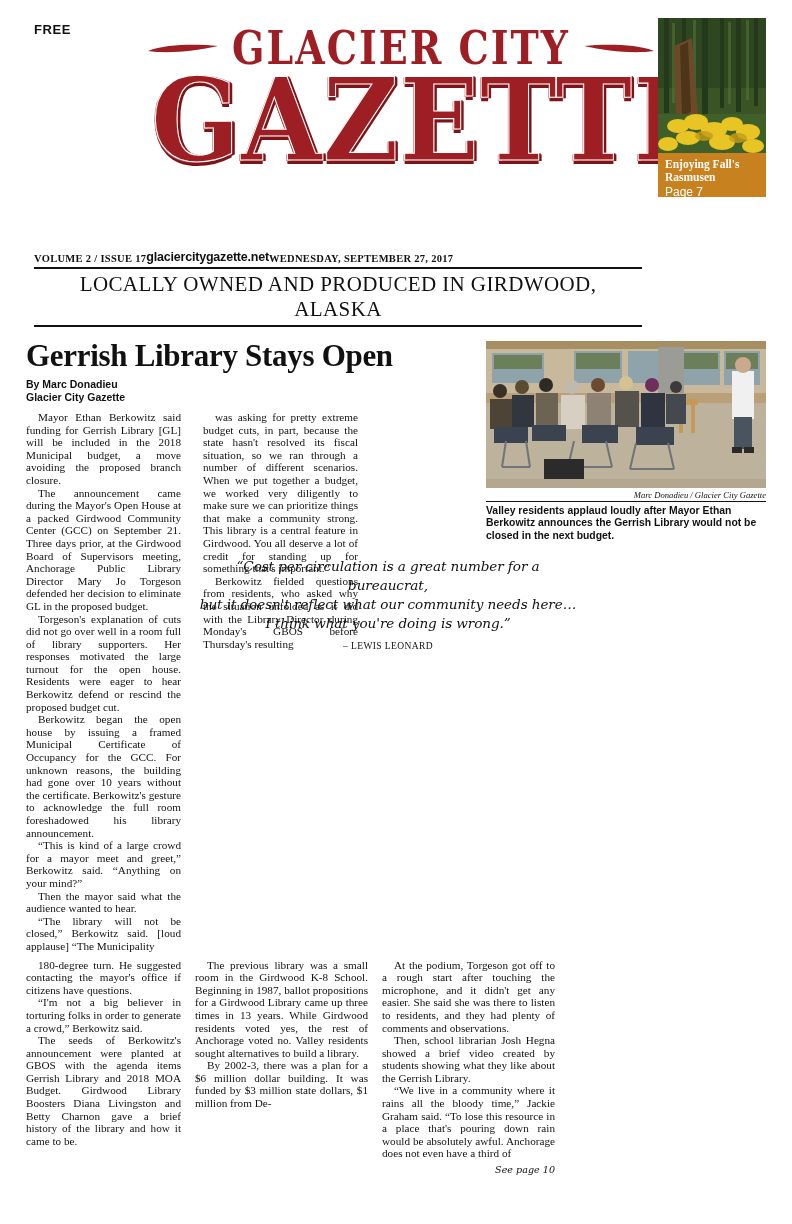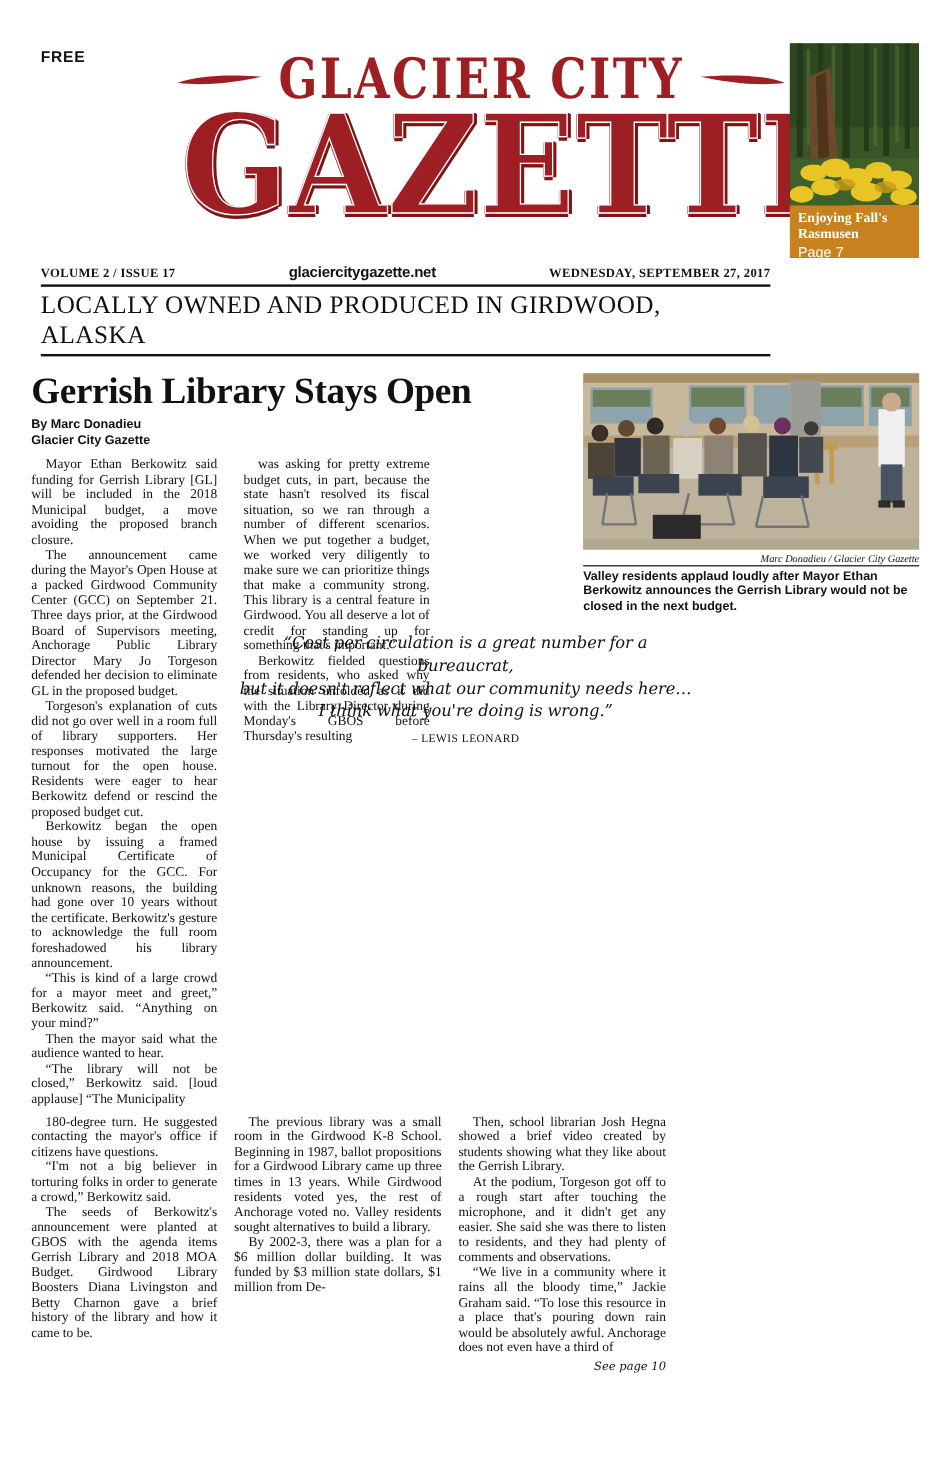--- a/index.html
+++ b/index.html
@@ -7,21 +7,21 @@
     width:792px;height:1224px;
     background:#ffffff;
     font-family:"Liberation Serif", serif;
     color:#111;
     overflow:hidden;
   }
   .page{
     position:relative;
     width:792px;height:1052px;
     box-sizing:border-box;
-    padding:30px 26px 10px 26px;
+    padding:12px 26px 10px 26px;
     border-radius:16px;
   }
 
   
   .masthead{position:relative;height:190px;}
   .free-tag{
     position:absolute;left:8px;top:10px;
     font-family:"Liberation Sans", sans-serif;
     font-weight:bold;font-size:13px;letter-spacing:.6px;color:#111;
   }
@@ -79,35 +79,36 @@
     font-family:"Liberation Serif", serif;
     font-weight:bold;font-size:11.5px;line-height:12.5px;
   }
   .brevity-page{
     font-family:"Liberation Sans", sans-serif;
     font-weight:normal;font-size:12px;margin-top:2px;
   }
 
   .folio-row{
     position:relative;
-    display:flex;align-items:flex-end;justify-content:space-between;
+    display:flex;align-items:flex-end;justify-content:flex-start;
     padding:0 0 3px 8px;
     width:608px;
+    margin-top:48px;
   }
   .folio-vol,.folio-date{
     font-family:"Liberation Serif", serif;
     font-weight:bold;font-size:10.5px;letter-spacing:.3px;
   }
   .folio-site{
     font-family:"Liberation Sans", sans-serif;
     font-weight:bold;font-size:12.5px;letter-spacing:-.2px;
   }
   .folio-rule{width:608px;height:2px;background:#111;margin-left:8px;}
   .tagline{
-    width:608px;margin-left:8px;text-align:left;
+    width:608px;margin-left:8px;text-align:center;
     font-family:"Liberation Serif", serif;
     font-size:21px;letter-spacing:.4px;
     padding:3px 0 3px 0;
   }
   .tagline-rule{width:608px;height:2px;background:#111;margin-left:8px;}
 
   
   .story1{margin-top:12px;position:relative;}
   .head1{
     font-family:"Liberation Serif", serif;
@@ -352,21 +353,21 @@
       <div class="col w155">
         <p>180-degree turn. He suggested contacting the mayor's office if citizens have questions.</p>
         <p>“I'm not a big believer in torturing folks in order to generate a crowd,” Berkowitz said.</p>
         <p>The seeds of Berkowitz's announcement were planted at GBOS with the agenda items Gerrish Library and 2018 MOA Budget. Girdwood Library Boosters Diana Livingston and Betty Charnon gave a brief history of the library and how it came to be.</p>
       </div>
       <div class="col w173">
         <p>The previous library was a small room in the Girdwood K-8 School. Beginning in 1987, ballot propositions for a Girdwood Library came up three times in 13 years. While Girdwood residents voted yes, the rest of Anchorage voted no. Valley residents sought alternatives to build a library.</p>
         <p>By 2002-3, there was a plan for a $6 million dollar building. It was funded by $3 million state dollars, $1 million from De-</p>
       </div>
       <div class="col w173">
+        <p>At the podium, Torgeson got off to a rough start after touching the microphone, and it didn't get any easier. She said she was there to listen to residents, and they had plenty of comments and observations.</p>
         <p>Then, school librarian Josh Hegna showed a brief video created by students showing what they like about the Gerrish Library.</p>
-        <p>At the podium, Torgeson got off to a rough start after touching the microphone, and it didn't get any easier. She said she was there to listen to residents, and they had plenty of comments and observations.</p>
         <p>“We live in a community where it rains all the bloody time,” Jackie Graham said. “To lose this resource in a place that's pouring down rain would be absolutely awful. Anchorage does not even have a third of</p>
         <div class="jumpline-s">See page 10</div>
       </div>
     </div>
   </div>
 
 </div>
 
 </body></html>

